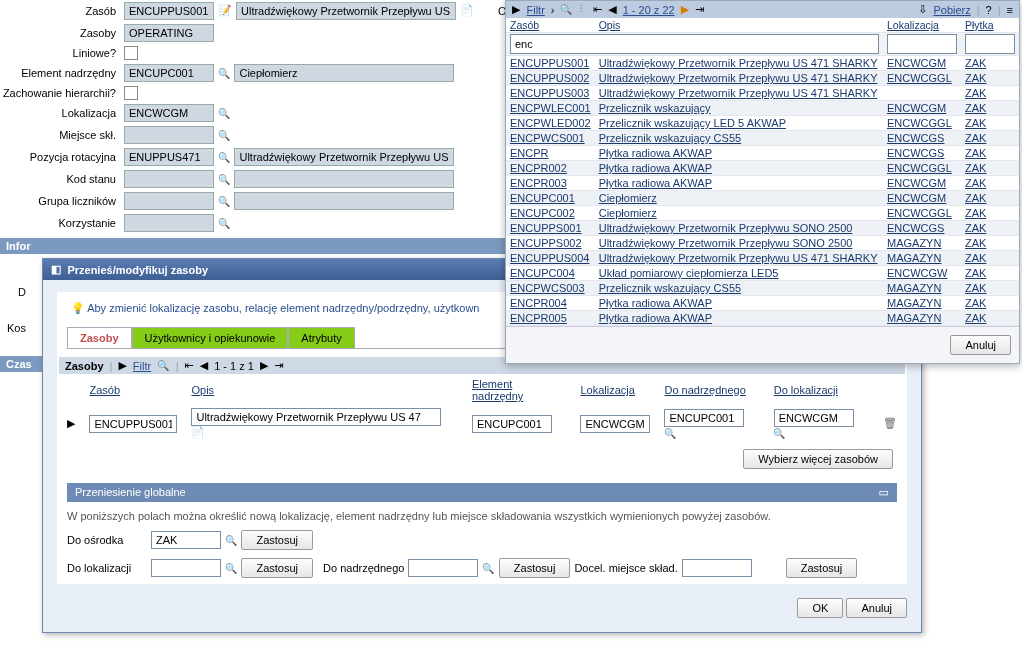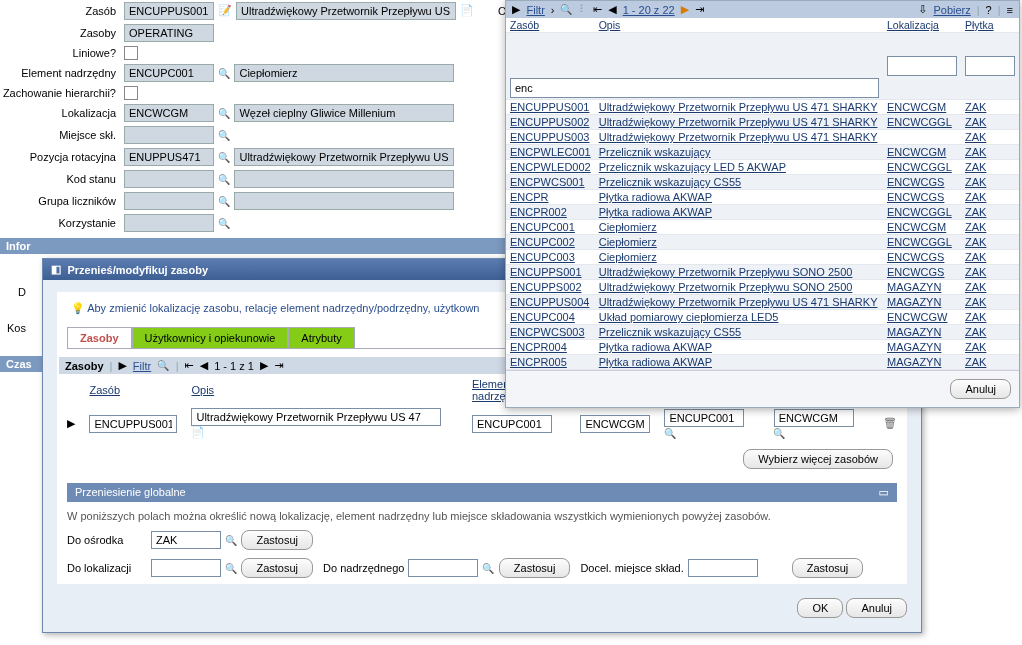--- a/index.html
+++ b/index.html
@@ -15,21 +15,21 @@
 .dlg{position:absolute;background:#e8eef5;border:1px solid #6a88b0;box-shadow:2px 2px 6px rgba(0,0,0,.3)}
 .dlg-hd{background:linear-gradient(#5a7cb0,#3e5f94);color:#fff;padding:4px 8px;font-weight:bold;display:flex;align-items:center;gap:6px}
 .tabs{display:flex;border-bottom:1px solid #aab;margin:4px 8px 0}
 .tab{padding:4px 12px;border:1px solid #aab;border-bottom:none;background:#84cc16;cursor:pointer}
 .tab.act{background:#fff;color:#c0504d;font-weight:bold}
 .tbar{background:#cfd9e6;padding:2px 6px;display:flex;align-items:center;gap:6px}
 .tbar a{color:#2a4d8f;text-decoration:underline;cursor:pointer}
 .th{font-weight:normal;text-decoration:underline;color:#1a3a6e;text-align:left;padding:2px 6px;cursor:pointer}
 .td{padding:2px 6px}
 .inp{border:1px solid #7a8fa6;background:#fff;padding:2px 4px;height:18px}
-.btn{background:linear-gradient(#fdfdfd,#e6e6e6);border:1px solid #999;padding:3px 14px;cursor:pointer;border-radius:8px}
+.btn{background:linear-gradient(#fdfdfd,#e6e6e6);border:1px solid #999;padding:3px 14px;cursor:pointer;border-radius:2px}
 .lnk{color:#1a3a6e;text-decoration:underline;cursor:pointer}
 .hint{color:#2a4d8f;padding:8px 12px}
 .gsect{background:#6d8bb5;color:#fff;padding:3px 8px;margin:8px;display:flex;justify-content:space-between}
 .lookup{position:absolute;left:505px;top:0;width:515px;background:#fff;border:1px solid #9ab;box-shadow:0 2px 8px rgba(0,0,0,.3)}
 .lookup .tbar{background:#bccbe0}
 .lookup table{width:100%;border-collapse:collapse}
 .lookup tr:nth-child(even) td{background:#eef1f5}
 .lookup td,.lookup th{border-bottom:1px solid #e4e8ee;font-size:10.5px;padding:1px 4px;white-space:nowrap;overflow:hidden}
 .mag{font-size:10px}
 .lookup-foot{padding:8px;text-align:right;background:#f3f5f8;border-top:1px solid #ccd}
@@ -64,21 +64,20 @@
         <input class="fld fld-w2" value="Ciepłomierz" style="">
       </div>
       <div class="row">
         <div class="lbl">Zachowanie hierarchii?</div>
         <div class="chk"></div>
       </div>
       <div class="row">
         <div class="lbl">Lokalizacja</div>
         <input class="fld fld-w1" value="ENCWCGM" style=""> 
         <span class="mag">🔍</span> 
-        <input class="fld fld-w2" value="Węzeł cieplny Gliwice Millenium" style="">
       </div>
       <div class="row">
         <div class="lbl">Miejsce skł.</div>
         <input class="fld fld-w1" value="" style=""> 
         <span class="mag">🔍</span>
       </div>
       <div class="row">
         <div class="lbl">Pozycja rotacyjna</div>
         <input class="fld fld-w1" value="ENUPPUS471" style=""> 
         <span class="mag">🔍</span> 
@@ -182,21 +181,21 @@
     </div>
     <div class="row" style="padding:4px 8px">
       <span style="width:80px">Do lokalizacji</span>
       <input class="inp" style="width: 70px;">
       <span class="mag">🔍</span>
       <button class="btn">Zastosuj</button>
       <span style="margin-left:6px">Do nadrzędnego</span>
       <input class="inp" style="width: 70px;">
       <span class="mag">🔍</span>
       <button class="btn">Zastosuj</button>
-      <span style="margin-left:6px">Docel. miejsce skład.</span>
+      <span style="margin-left:0">Docel. miejsce skład.</span>
       <input class="inp" style="width: 70px;">
       <button class="btn" style="margin-left:30px">Zastosuj</button>
     </div>
   </div>
   <div style="text-align:right;padding:14px">
     <button class="btn">OK</button>
     <button class="btn">Anuluj</button>
   </div>
 </div>
 
@@ -228,21 +227,21 @@
         <col style="width:58px">
       </colgroup>
     <tbody>
         <tr>
       <th class="th">Zasób</th>
       <th class="th">Opis</th>
       <th class="th">Lokalizacja</th>
       <th class="th">Płytka</th>
     </tr>
     <tr>
-      <td colspan="2"><input class="inp" style="width: 100%; height: 20px; margin-top: 44px;" value="enc"></td>
+      <td colspan="2"><input class="inp" style="width: 100%; height: 20px;" value="enc"></td>
       <td><input class="inp" style="width: 100%; height: 20px;"></td>
       <td><input class="inp" style="width: 100%; height: 20px;"></td>
     </tr>
     </tbody>
       <tbody id="lrows">
         <tr>
           <td class="td"><span class="lnk">ENCUPPUS001</span></td>
           <td class="td"><span class="lnk">Ultradźwiękowy Przetwornik Przepływu US 471 SHARKY</span></td>
           <td class="td"><span class="lnk">ENCWCGM</span></td>
           <td class="td"><span class="lnk">ZAK</span></td>
@@ -283,35 +282,35 @@
           <td class="td"><span class="lnk">ENCWCGS</span></td>
           <td class="td"><span class="lnk">ZAK</span></td>
         </tr>
         <tr>
           <td class="td"><span class="lnk">ENCPR002</span></td>
           <td class="td"><span class="lnk">Płytka radiowa AKWAP</span></td>
           <td class="td"><span class="lnk">ENCWCGGL</span></td>
           <td class="td"><span class="lnk">ZAK</span></td>
         </tr>
         <tr>
+          <td class="td"><span class="lnk">ENCPR003</span></td>
+          <td class="td"><span class="lnk">Płytka radiowa AKWAP</span></td>
+          <td class="td"><span class="lnk">ENCWCGM</span></td>
+          <td class="td"><span class="lnk">ZAK</span></td>
+        </tr>
+        <tr>
           <td class="td"><span class="lnk">ENCUPC001</span></td>
           <td class="td"><span class="lnk">Ciepłomierz</span></td>
           <td class="td"><span class="lnk">ENCWCGM</span></td>
           <td class="td"><span class="lnk">ZAK</span></td>
         </tr>
         <tr>
           <td class="td"><span class="lnk">ENCUPC002</span></td>
           <td class="td"><span class="lnk">Ciepłomierz</span></td>
           <td class="td"><span class="lnk">ENCWCGGL</span></td>
-          <td class="td"><span class="lnk">ZAK</span></td>
-        </tr>
-        <tr>
-          <td class="td"><span class="lnk">ENCUPC003</span></td>
-          <td class="td"><span class="lnk">Ciepłomierz</span></td>
-          <td class="td"><span class="lnk">ENCWCGS</span></td>
           <td class="td"><span class="lnk">ZAK</span></td>
         </tr>
         <tr>
           <td class="td"><span class="lnk">ENCUPPS001</span></td>
           <td class="td"><span class="lnk">Ultradźwiękowy Przetwornik Przepływu SONO 2500</span></td>
           <td class="td"><span class="lnk">ENCWCGS</span></td>
           <td class="td"><span class="lnk">ZAK</span></td>
         </tr>
         <tr>
           <td class="td"><span class="lnk">ENCUPPS002</span></td>

